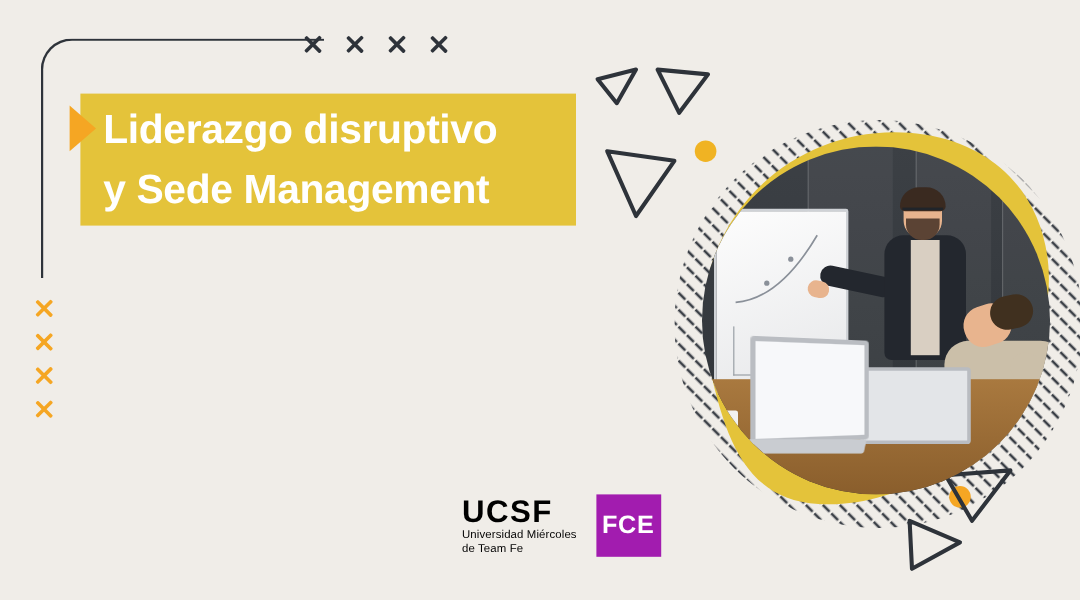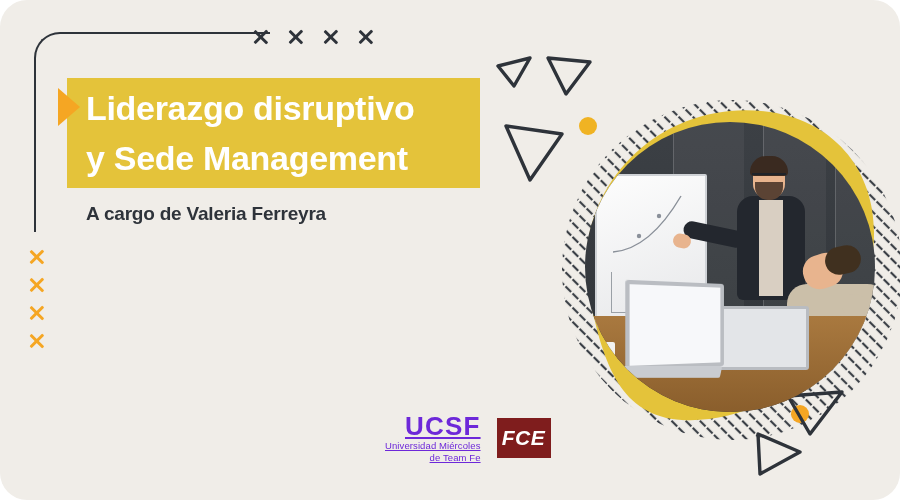--- a/index.html
+++ b/index.html
@@ -7,21 +7,20 @@
     padding: 0;
     background: #ffffff;
   }
   #poster {
     position: relative;
     width: 900px;
     height: 500px;
     overflow: hidden;
     background: #F0EDE8;
     font-family: "Liberation Sans", sans-serif;
-    border-radius: 27px;
     -webkit-font-smoothing: antialiased;
   }
 
   
   .frame-line {
     position: absolute;
     left: 34px;
     top: 32px;
     width: 236px;
     height: 200px;
@@ -123,46 +122,45 @@
   .details .bold { font-weight: bold; }
 
   
   .logo {
     position: absolute;
     left: 385px;
     top: 412px;
     display: flex;
     align-items: center;
   }
-  .logo-text { text-align: right; color: #6d28d9; text-decoration: underline; }
+  .logo-text { text-align: left; color: #000000; }
   .logo-acronym {
     font-size: 26px;
     font-weight: bold;
     letter-spacing: 1.2px;
     line-height: 28px;
   }
   .logo-sub {
     font-size: 9.5px;
     line-height: 12px;
     letter-spacing: 0.1px;
   }
   .logo-sub span { display: block; }
   .fce-box {
     margin-left: 16px;
     width: 54px;
-    height: 40px;
-    background: #7f1d1d;
+    height: 52px;
+    background: #a21caf;
     display: flex;
     align-items: center;
     justify-content: center;
     color: #ffffff;
     font-size: 21px;
     font-weight: bold;
     letter-spacing: 0.6px;
-    font-style: italic;
   }
 
   
   .art {
     position: absolute;
     left: 470px;
     top: 0;
     width: 430px;
     height: 500px;
   }
@@ -410,21 +408,20 @@
   <div class="x-mark x-orange x-left-col x-l3"></div>
   <div class="x-mark x-orange x-left-col x-l4"></div>
 
   <div class="title-band"></div>
   <div class="play-marker"></div>
   <div class="title-text">
     <span class="title-line">Liderazgo disruptivo</span>
     <span class="title-line">y Sede Management</span>
   </div>
 
-  <div class="byline">A cargo de Valeria Ferreyra</div>
 
 
   <div class="logo">
     <div class="logo-text">
       <div class="logo-acronym">UCSF</div>
       <div class="logo-sub">
         <span>Universidad Miércoles</span>
         <span>de Team Fe</span>
       </div>
     </div>

